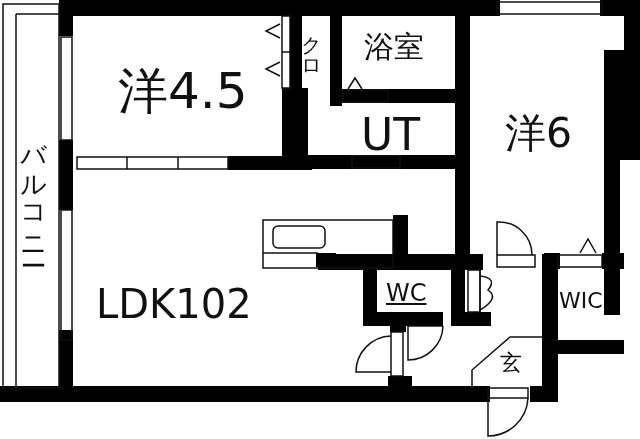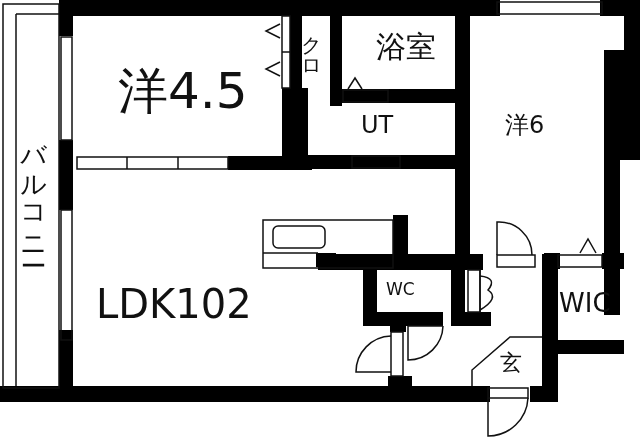--- a/index.html
+++ b/index.html
@@ -107,20 +107,20 @@
     <path d="M 391 336 A 36 36 0 0 0 356 372 L 391 372"></path>
 
     <polyline points="542,337 510,337 472,370 472,386"></polyline>
     <rect x="488" y="388" width="40" height="10"></rect>
     <path d="M 488 398 L 488 436 A 40 40 0 0 0 528 398"></path>
   </g>
 </svg>
 
 <div class="lbl" style="left:118px;top:66px;font-size:50px;">洋4.5</div>
 <div class="lbl vert" style="left:302px;top:22px;font-size:20px;">クロ</div>
-<div class="lbl" style="left:376px;top:32px;font-size:30px;text-align:center;">浴室</div>
-<div class="lbl" style="left:361px;top:113px;font-size:24px;">UT</div>
-<div class="lbl" style="left:505px;top:113px;font-size:24px;text-align:center;">洋6</div>
+<div class="lbl" style="left:364px;top:32px;font-size:30px;text-align:center;">浴室</div>
+<div class="lbl" style="left:361px;top:113px;font-size:44px;">UT</div>
+<div class="lbl" style="left:505px;top:113px;font-size:41px;text-align:center;">洋6</div>
 <div class="lbl vert" style="left:21px;top:126px;font-size:26px;">バルコニー</div>
 <div class="lbl" style="left:96px;top:284px;font-size:40px;">LDK102</div>
-<div class="lbl" style="left:386px;top:281px;font-size:17px;">WC</div>
-<div class="lbl" style="left:559px;top:290px;font-size:26px;">WIC</div>
+<div class="lbl" style="left:386px;top:281px;font-size:24px;text-decoration:underline;">WC</div>
+<div class="lbl" style="left:559px;top:290px;font-size:22px;">WIC</div>
 <div class="lbl" style="left:500px;top:352px;font-size:22px;">玄</div>
 
 </body></html>

